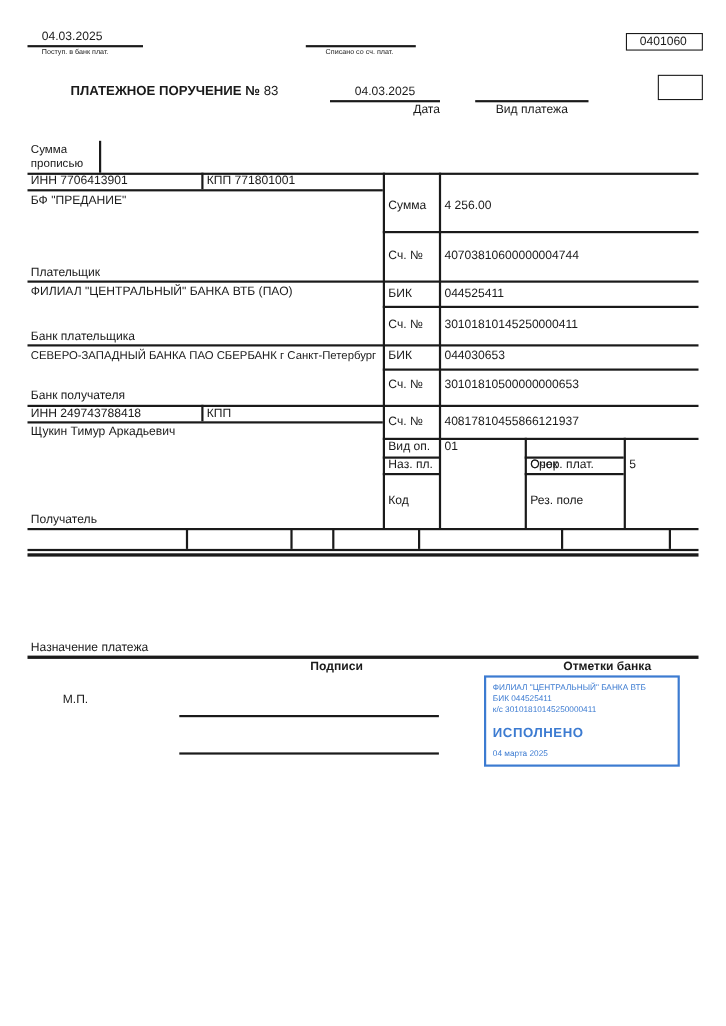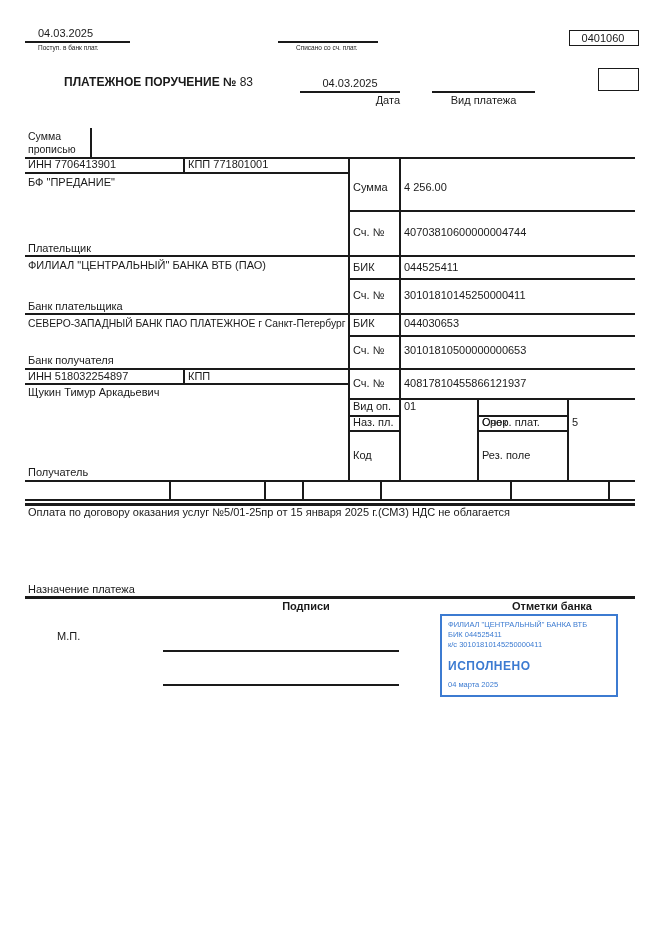--- a/index.html
+++ b/index.html
@@ -97,44 +97,43 @@
   <div class="t" style="left:353px;top:226px;">Сч. №</div>
   <div class="t" style="left:404px;top:226px;">40703810600000004744</div>
 
   <div class="t" style="left:28px;top:259px;">ФИЛИАЛ "ЦЕНТРАЛЬНЫЙ" БАНКА ВТБ (ПАО)</div>
   <div class="t" style="left:28px;top:300px;">Банк плательщика</div>
   <div class="t" style="left:353px;top:261px;">БИК</div>
   <div class="t" style="left:404px;top:261px;">044525411</div>
   <div class="t" style="left:353px;top:289px;">Сч. №</div>
   <div class="t" style="left:404px;top:289px;">30101810145250000411</div>
 
-  <div class="t fit" style="left:28px;top:317px;">СЕВЕРО-ЗАПАДНЫЙ БАНК ПАО ПЛАТЕЖНОЕ г Санкт-Петербург</div>
+  <div class="t fit" style="left:28px;top:317px;">СЕВЕРО-ЗАПАДНЫЙ БАНКА ПАО СБЕРБАНК г Санкт-Петербург</div>
   <div class="t" style="left:28px;top:354px;">Банк получателя</div>
   <div class="t" style="left:353px;top:317px;">БИК</div>
   <div class="t" style="left:404px;top:317px;">044030653</div>
   <div class="t" style="left:353px;top:344px;">Сч. №</div>
   <div class="t" style="left:404px;top:344px;">30101810500000000653</div>
 
-  <div class="t" style="left:28px;top:370px;">ИНН 518032254897</div>
+  <div class="t" style="left:28px;top:370px;">ИНН 249743788418</div>
   <div class="t" style="left:188px;top:370px;">КПП</div>
   <div class="t" style="left:28px;top:386px;">Щукин Тимур Аркадьевич</div>
   <div class="t" style="left:28px;top:466px;">Получатель</div>
   <div class="t" style="left:353px;top:377px;">Сч. №</div>
   <div class="t" style="left:404px;top:377px;">40817810455866121937</div>
 
   <div class="t" style="left:353px;top:400px;">Вид оп.</div>
   <div class="t" style="left:404px;top:400px;">01</div>
   <div class="t" style="left:482px;top:416px;">Срок</div>
   <div class="t" style="left:353px;top:416px;">Наз. пл.</div>
   <div class="t" style="left:482px;top:416px;">Очер. плат.</div>
   <div class="t" style="left:572px;top:416px;">5</div>
   <div class="t" style="left:353px;top:449px;">Код</div>
   <div class="t" style="left:482px;top:449px;">Рез. поле</div>
 
-  <div class="t" style="left:28px;top:506px;">Оплата по договору оказания услуг  №5/01-25пр от 15 января 2025 г.(СМЗ) НДС не облагается</div>
   <div class="t" style="left:28px;top:583px;">Назначение платежа</div>
   <div class="hl2" style="left:25px;top:596px;width:610px;"></div>
 
   <div class="t b ctr" style="left:210px;top:600px;width:120px;">Подписи</div>
   <div class="t b ctr" style="left:456px;top:600px;width:120px;">Отметки банка</div>
   <div class="t" style="left:57px;top:630px;">М.П.</div>
   <div class="hl2" style="left:163px;top:650px;width:236px;height:2px;"></div>
   <div class="hl2" style="left:163px;top:684px;width:236px;height:2px;"></div>
 
   <div class="stamp" style="color: rgb(60, 123, 209); border-color: rgb(60, 123, 209);">

